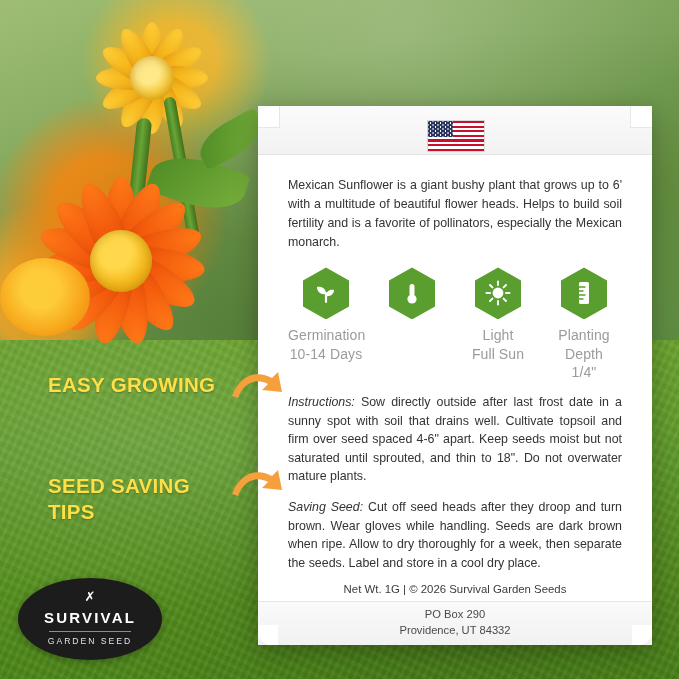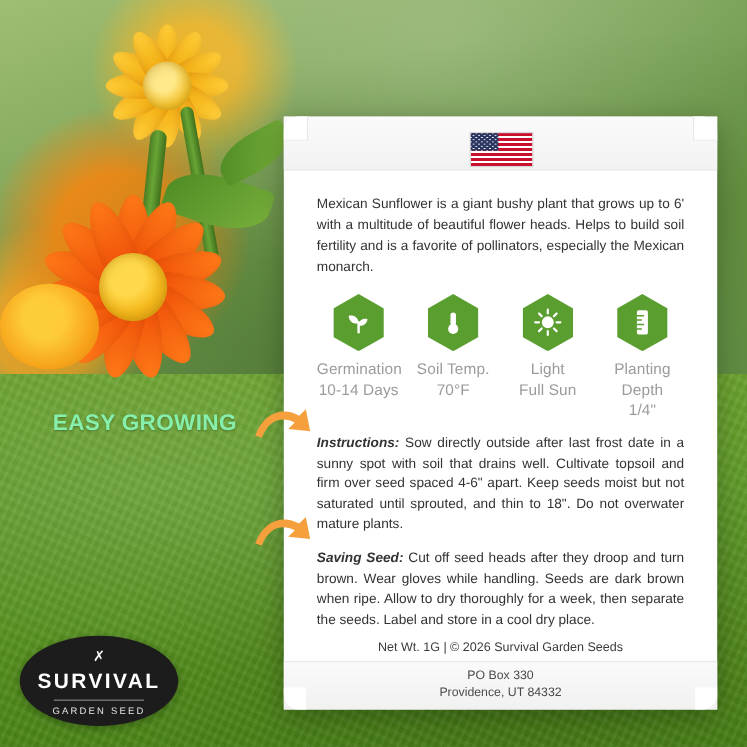--- a/index.html
+++ b/index.html
@@ -212,21 +212,21 @@
 
   .section {
     margin: 12px 0 0 0;
     font-size: 12.4px;
     line-height: 1.5;
     color: #333333;
     text-align: justify;
   }
   .section .lead {
     font-style: italic;
-    font-weight: bold;
+    font-weight: normal;
   }
 
   .url-bar {
     position: absolute;
     left: 22px; right: 22px;
     bottom: 74px;
     height: 22px;
     background: #171717;
     color: #ffffff;
     font-size: 10.6px;
@@ -266,21 +266,21 @@
     bottom: 0;
     width: 20px; height: 20px;
     background: #ffffff;
   }
   .packet-bottom::before { left: 0; border-bottom-left-radius: 14px; }
   .packet-bottom::after  { right: 0; border-bottom-right-radius: 14px; }
 
   
   .callout {
     position: absolute;
-    color: #86efac;
+    color: #fde047;
     font-weight: bold;
     font-size: 20.5px;
     line-height: 1.25;
     letter-spacing: .3px;
     text-shadow: 0 1px 2px rgba(0,0,0,.28);
   }
   .callout-1 { left: 48px; top: 372px; width: 180px; }
   .callout-2 { left: 48px; top: 473px; width: 180px; }
 
   .arrow {
@@ -302,21 +302,21 @@
     box-shadow: 0 2px 8px rgba(0,0,0,.3);
   }
   .logo .tools {
     margin-top: 12px;
     font-size: 13px;
     line-height: 1;
     color: #ffffff;
   }
   .logo .l1 {
     margin-top: 6px;
-    font-size: 19px;
+    font-size: 15px;
     font-weight: bold;
     letter-spacing: 2.2px;
   }
   .logo .rule {
     width: 82px; height: 1px;
     margin: 5px auto 4px auto;
     background: #8e8e8e;
   }
   .logo .l2 {
     font-size: 8.6px;
@@ -401,24 +401,20 @@
           </div>
         </div>
 
         <div class="icon-cell">
           <div class="hex">
             <svg width="26" height="26" viewBox="0 0 26 26">
               <rect x="10.5" y="4" width="5" height="12" rx="2.5" fill="#ffffff"></rect>
               <circle cx="13" cy="19" r="4.6" fill="#ffffff"></circle>
             </svg>
           </div>
-          <div class="icon-label">
-            <span>Soil Temp.</span>
-            <span class="v">70°F</span>
-          </div>
         </div>
 
         <div class="icon-cell">
           <div class="hex">
             <svg width="28" height="28" viewBox="0 0 28 28">
               <circle cx="14" cy="14" r="5.4" fill="#ffffff"></circle>
               <g stroke="#ffffff" stroke-width="2" stroke-linecap="round">
                 <line x1="14" y1="2.5" x2="14" y2="6"></line>
                 <line x1="14" y1="22" x2="14" y2="25.5"></line>
                 <line x1="2.5" y1="14" x2="6" y2="14"></line>
@@ -462,28 +458,31 @@
 
       <p class="section">
         <span class="lead">Saving Seed:</span><span> Cut off seed heads after they droop and turn brown. Wear gloves while handling. Seeds are dark brown when ripe.  Allow to dry thoroughly for a week, then separate the seeds. Label and store in a cool dry place.</span>
       </p>
 
     </div>
 
     <div class="netwt">Net Wt. 1G | © 2026 Survival Garden Seeds</div>
 
     <div class="packet-bottom">
-      <div class="addr">PO Box 330</div>
+      <div class="addr">PO Box 290</div>
       <div class="addr">Providence, UT 84332</div>
     </div>
 
   </div>
 
   <div class="callout callout-1">
     <div>EASY GROWING</div>
+  </div>
+  <div class="callout callout-2">
+    <div>SEED SAVING TIPS</div>
   </div>
 
   <div class="arrow arrow-1">
     <svg width="58" height="44" viewBox="0 0 58 44">
       <path d="M4 30 C12 8, 30 4, 44 12 L50 6 L54 26 L34 24 L40 18 C28 12, 16 16, 10 32 Z" fill="#f5a03c"></path>
     </svg>
   </div>
   <div class="arrow arrow-2">
     <svg width="58" height="44" viewBox="0 0 58 44">
       <path d="M4 30 C12 8, 30 4, 44 12 L50 6 L54 26 L34 24 L40 18 C28 12, 16 16, 10 32 Z" fill="#f5a03c"></path>

